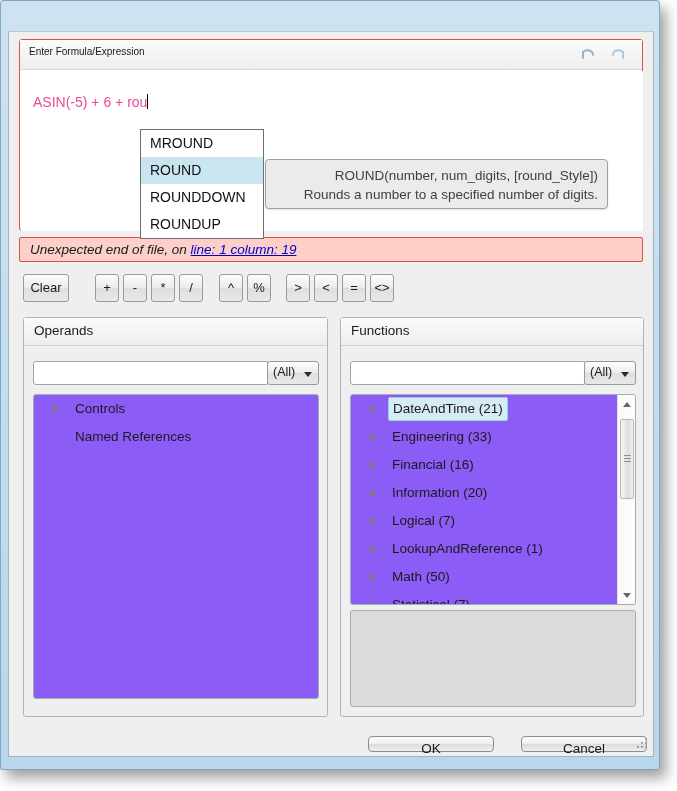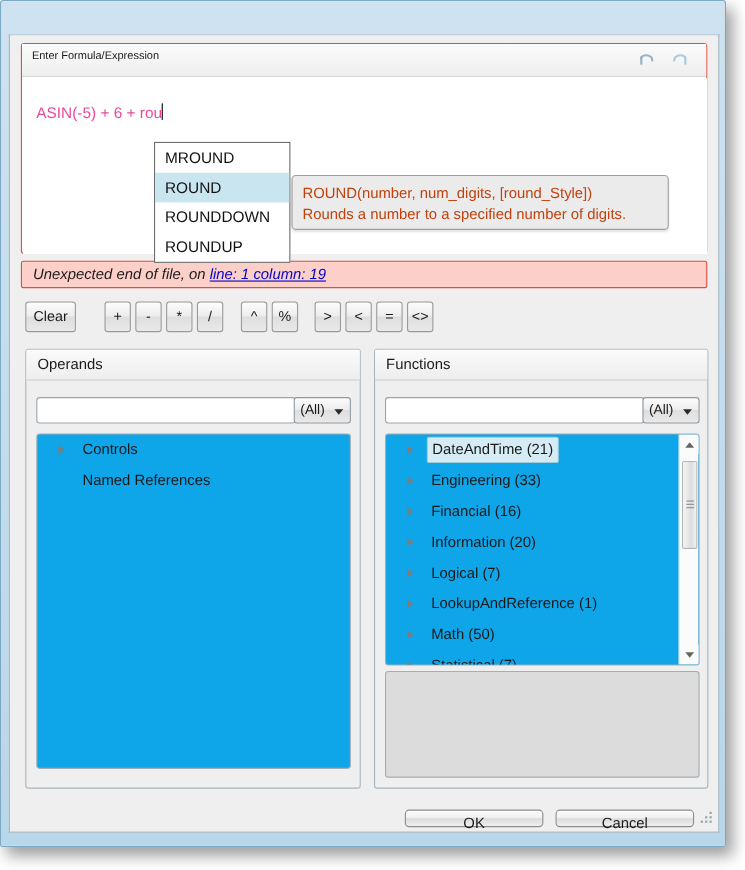--- a/index.html
+++ b/index.html
@@ -134,23 +134,24 @@
     width: 343px; height: 50px;
     background: #ebebeb;
     border: 1px solid #a0a0a0;
     border-radius: 4px;
     box-shadow: 0 1px 2px rgba(0,0,0,0.12);
     padding: 6px 9px;
     z-index: 41;
   }
   .tt-line {
     font-size: 13.5px;
-    color: #c2410c;
+    color: #404040;
     line-height: 19px;
     white-space: nowrap;
+    text-align: right;
   }
 
   
   .error-strip {
     position: absolute;
     left: 10px; top: 205px;
     width: 624px; height: 25px;
     background: #fccfc9;
     border: 1px solid #e24c41;
     border-radius: 2px;
@@ -237,21 +238,21 @@
     width: 0; height: 0;
     border-left: 4.5px solid transparent;
     border-right: 4.5px solid transparent;
     border-top: 5px solid #2a2a2a;
   }
 
   
   .tree {
     position: absolute; left: 9px; top: 76px;
     width: 286px;
-    background: #0ea5e9;
+    background: #8b5cf6;
     border: 1px solid #a3adb5;
     border-radius: 3px;
     overflow: hidden;
   }
   .tree.operands  { height: 305px; }
   .tree.functions { height: 211px; }
   .tree-inner { position: absolute; left: 0; top: 0; right: 0; bottom: 0; }
   .tree-row {
     position: relative;
     height: 28px;
@@ -339,21 +340,21 @@
     background: linear-gradient(180deg, #fcfcfc 0%, #f0f0f0 46%, #dcdcdc 52%, #efefef 100%);
     border: 1px solid #8d8d8d;
     border-radius: 4px;
     font-size: 13.5px;
     color: #1a1a1a;
     text-align: center;
     line-height: 24px;
     cursor: pointer;
   }
   .dlg-btn.ok { left: 359px; }
-  .dlg-btn.cancel { left: 496px; }
+  .dlg-btn.cancel { left: 512px; }
 
   
   .resize-grip {
     position: absolute;
     right: 4px; bottom: 4px;
     width: 14px; height: 14px;
   }
   .resize-grip i {
     position: absolute;
     width: 2px; height: 2px;

